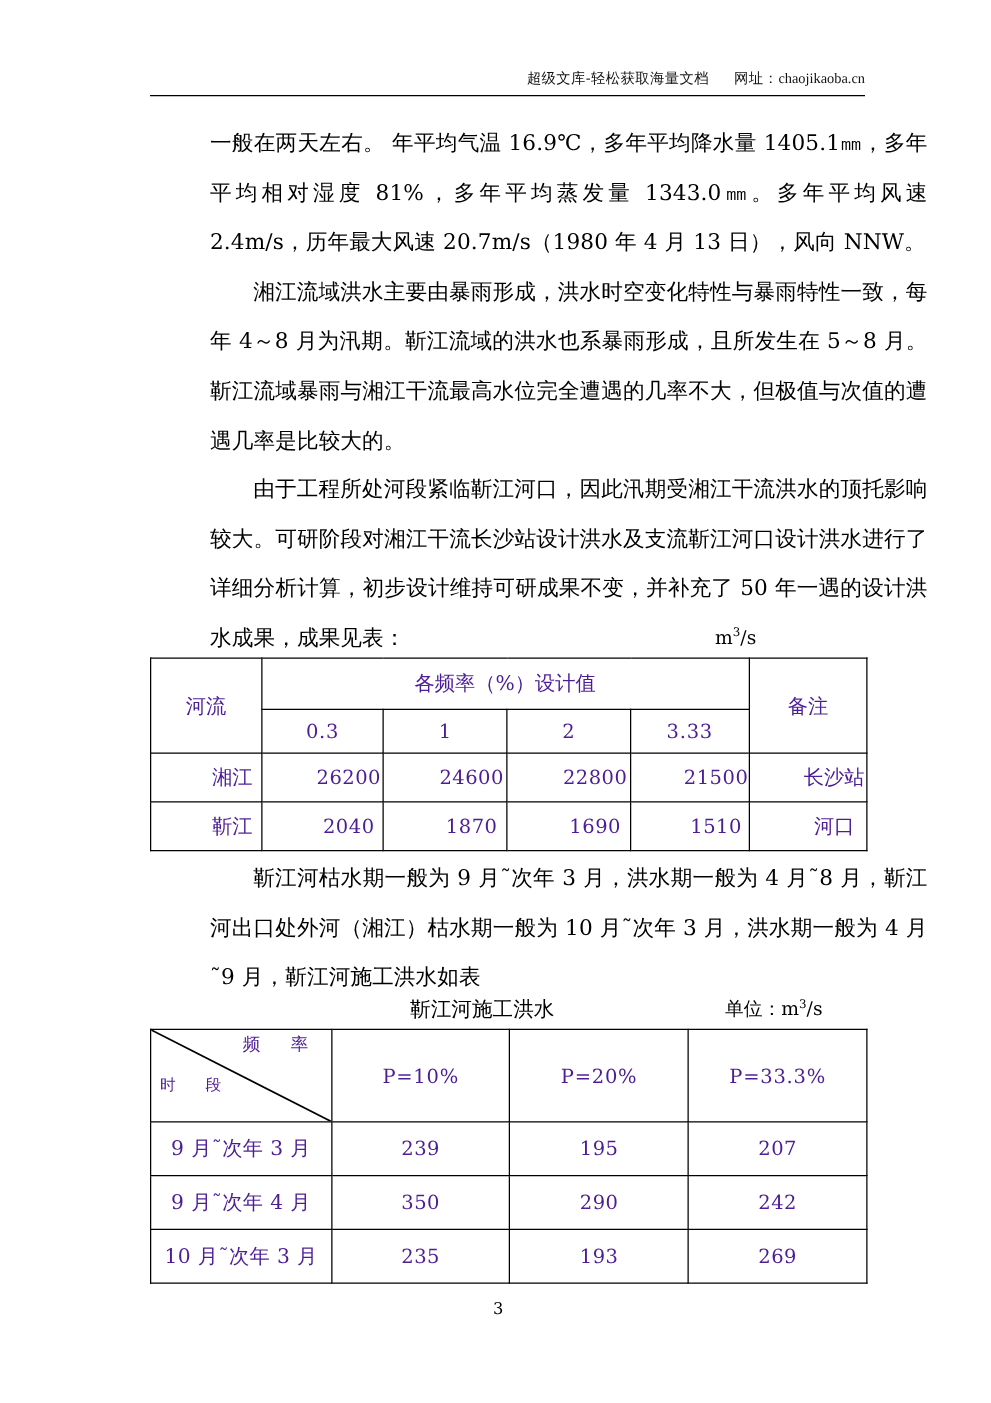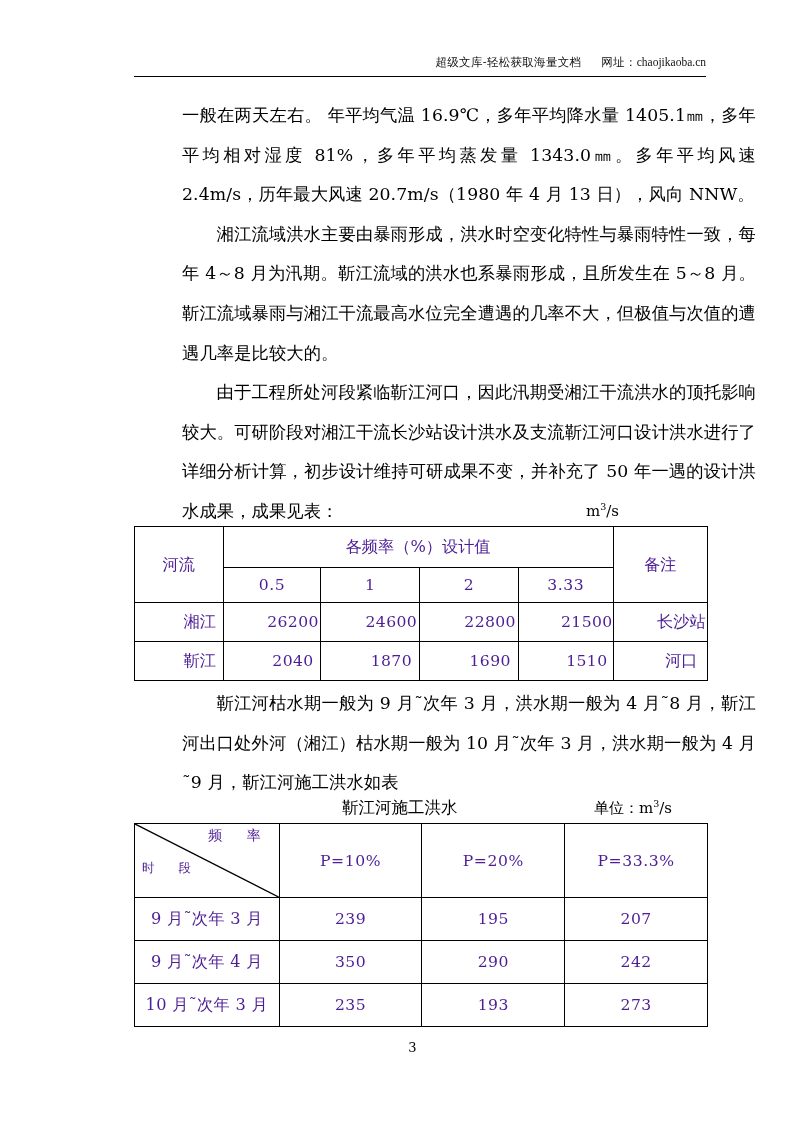--- a/index.html
+++ b/index.html
@@ -10,21 +10,21 @@
   body {
     width: 793px;
     height: 1122px;
     position: relative;
     font-family: "DejaVu Serif", "Liberation Serif", serif;
     color: #000000;
     overflow: hidden;
   }
   .page {
     position: absolute;
-    left: 16px; top: 0;
+    left: 2px; top: 0;
     width: 702px;
     height: 1122px;
   }
 
   
   .page-header {
     position: absolute;
     left: 118px;
     top: 55px;
     width: 572px;
@@ -200,21 +200,21 @@
           <col style="width:92px">
           <col style="width:96px">
       </colgroup>
       <tbody>
         <tr class="r-head1">
           <td rowspan="2">河流</td>
           <td colspan="4">各频率（%）设计值</td>
           <td rowspan="2">备注</td>
         </tr>
         <tr class="r-head2">
-          <td class="hdr-num">0.5</td>
+          <td class="hdr-num">0.3</td>
           <td class="hdr-num">1</td>
           <td class="hdr-num">2</td>
           <td class="hdr-num">3.33</td>
         </tr>
         <tr class="r-data">
           <td>湘江</td>
           <td class="num">26200</td>
           <td class="num">24600</td>
           <td class="num">22800</td>
           <td class="num">21500</td>
@@ -273,21 +273,21 @@
         <tr>
           <td class="period">9 月˜次年 4 月</td>
           <td class="num">350</td>
           <td class="num">290</td>
           <td class="num">242</td>
         </tr>
         <tr>
           <td class="period">10 月˜次年 3 月</td>
           <td class="num">235</td>
           <td class="num">193</td>
-          <td class="num">273</td>
+          <td class="num">269</td>
         </tr>
       </tbody>
     </table>
   </div>
 
   <div class="page-number">3</div>
 
 </div>
 
 </body></html>

